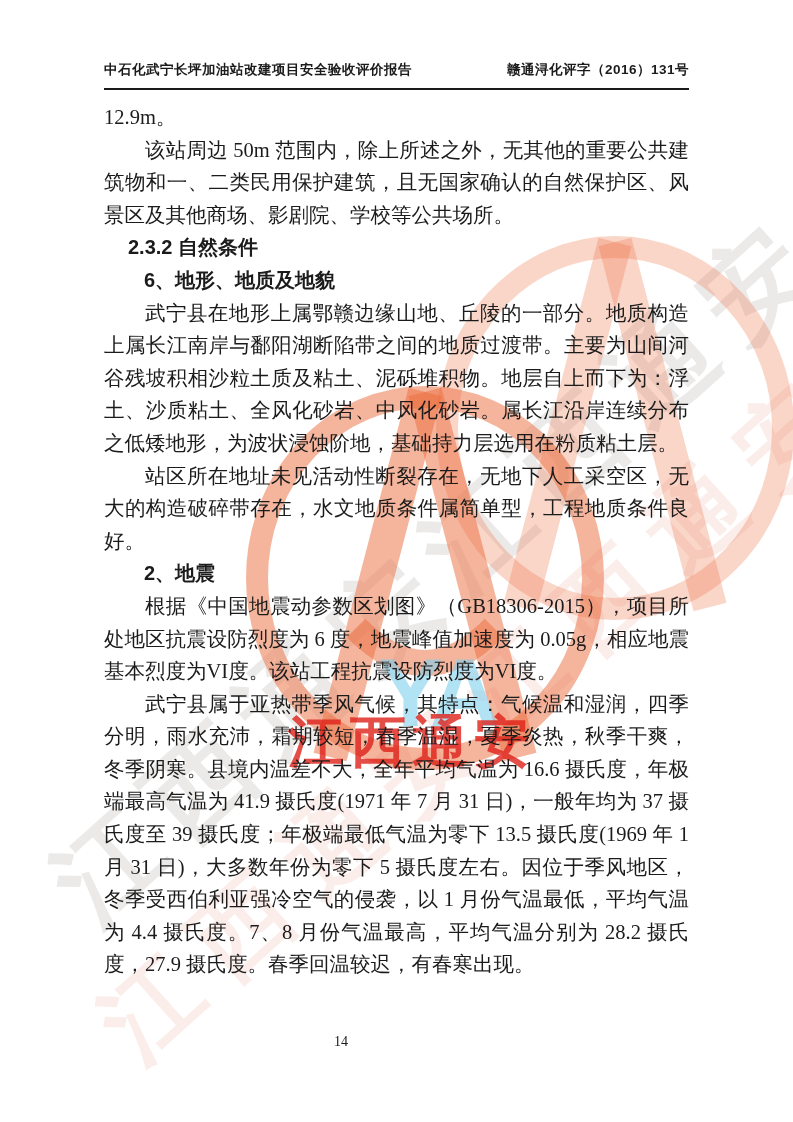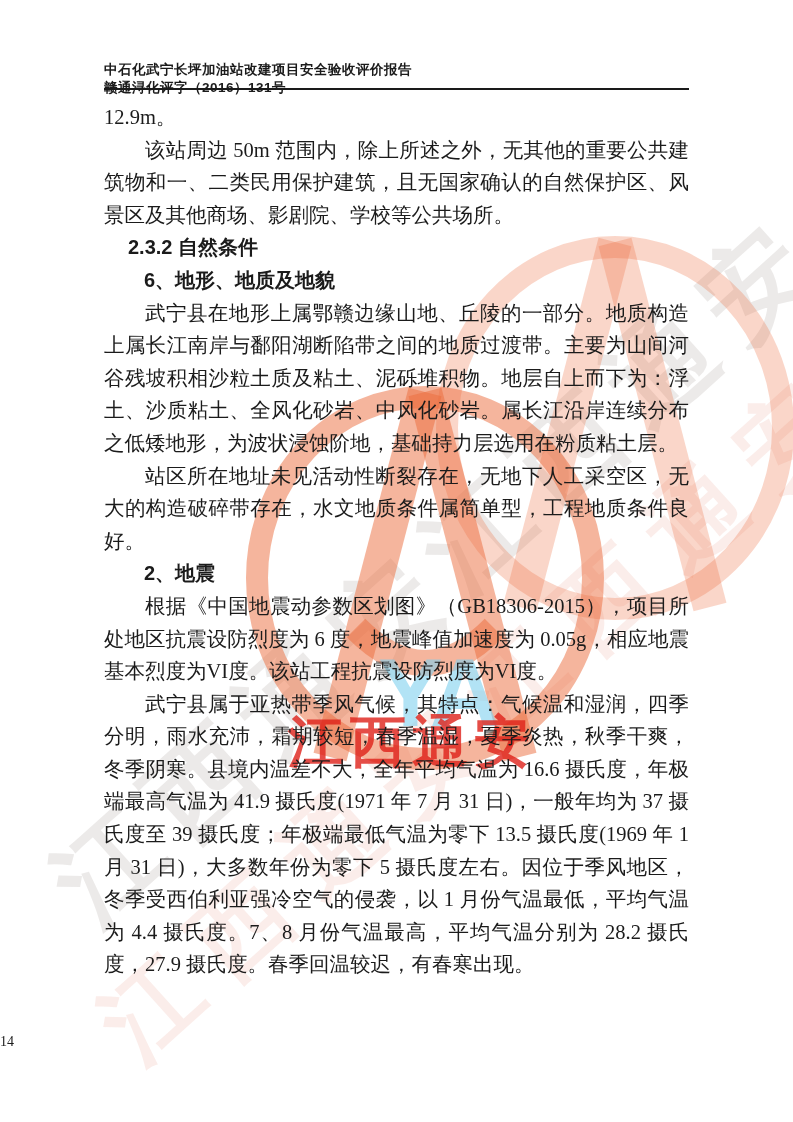--- a/index.html
+++ b/index.html
@@ -9,21 +9,20 @@
     font-family:"Liberation Serif","DejaVu Serif",serif;
     color:#1b1b1b;
   }
   
   .header {
     position:absolute; left:104px; top:61px; width:585px;
     display:flex; justify-content:space-between; align-items:baseline;
     font-family:"Liberation Sans","DejaVu Sans",sans-serif;
     font-weight:bold; font-size:13.5px; letter-spacing:0.5px;
     z-index:3;
-    flex-direction:column;
   }
   .header-rule {
     position:absolute; left:104px; top:88px; width:585px;
     border-top:2px solid #1a1a1a; z-index:3;
   }
   
   .content {
     position:absolute; left:104px; top:101px; width:585px;
     font-size:20.5px; line-height:32.6px; text-align:justify;
     z-index:2;
@@ -34,21 +33,21 @@
     font-family:"Liberation Sans","DejaVu Sans",sans-serif;
     font-weight:bold; font-size:20px;margin-left:24px;
   }
   .blk.h2 {
     font-family:"Liberation Sans","DejaVu Sans",sans-serif;
     font-weight:bold; font-size:20px; text-indent:2em;
   }
   
   .footer {
     position:absolute; left:0; top:1034px; width:682px;
-    text-align:left; font-size:14px; z-index:3;
+    text-align:center; font-size:14px; z-index:3;
   }
   
   .watermark { position:absolute; inset:0; z-index:1; pointer-events:none; }
   .wm-diag {
     position:absolute; white-space:nowrap; font-weight:bold;
     font-family:"Liberation Sans","DejaVu Sans",sans-serif;
     transform-origin:center center;
   }
   .wm-diag1 {
     left:-160px; top:500px; width:1200px; text-align:center;

